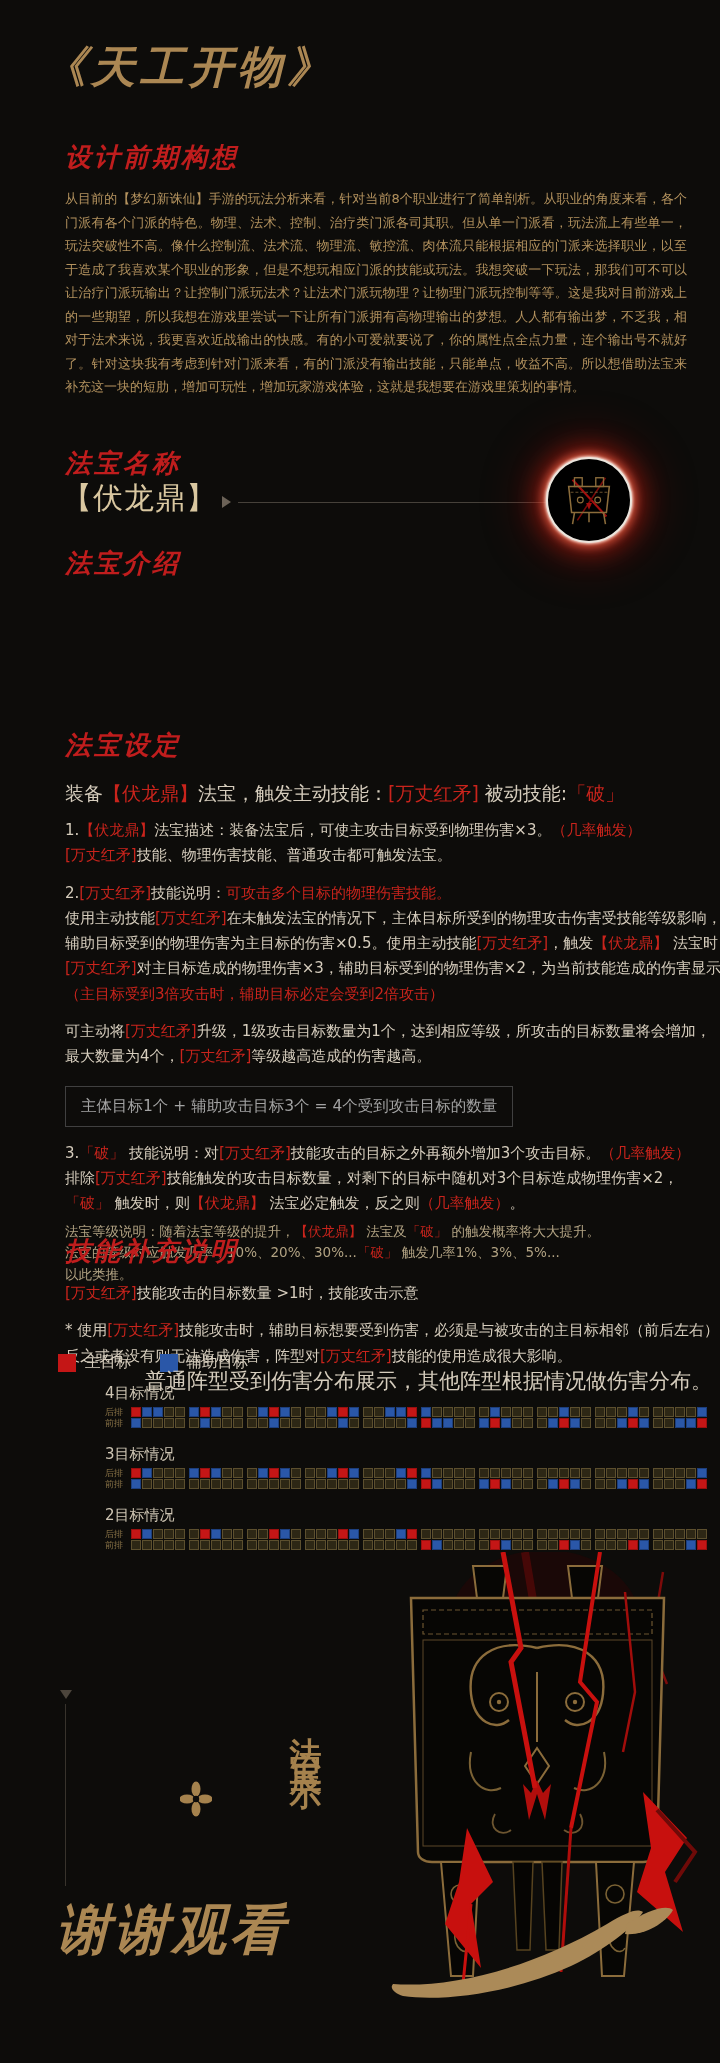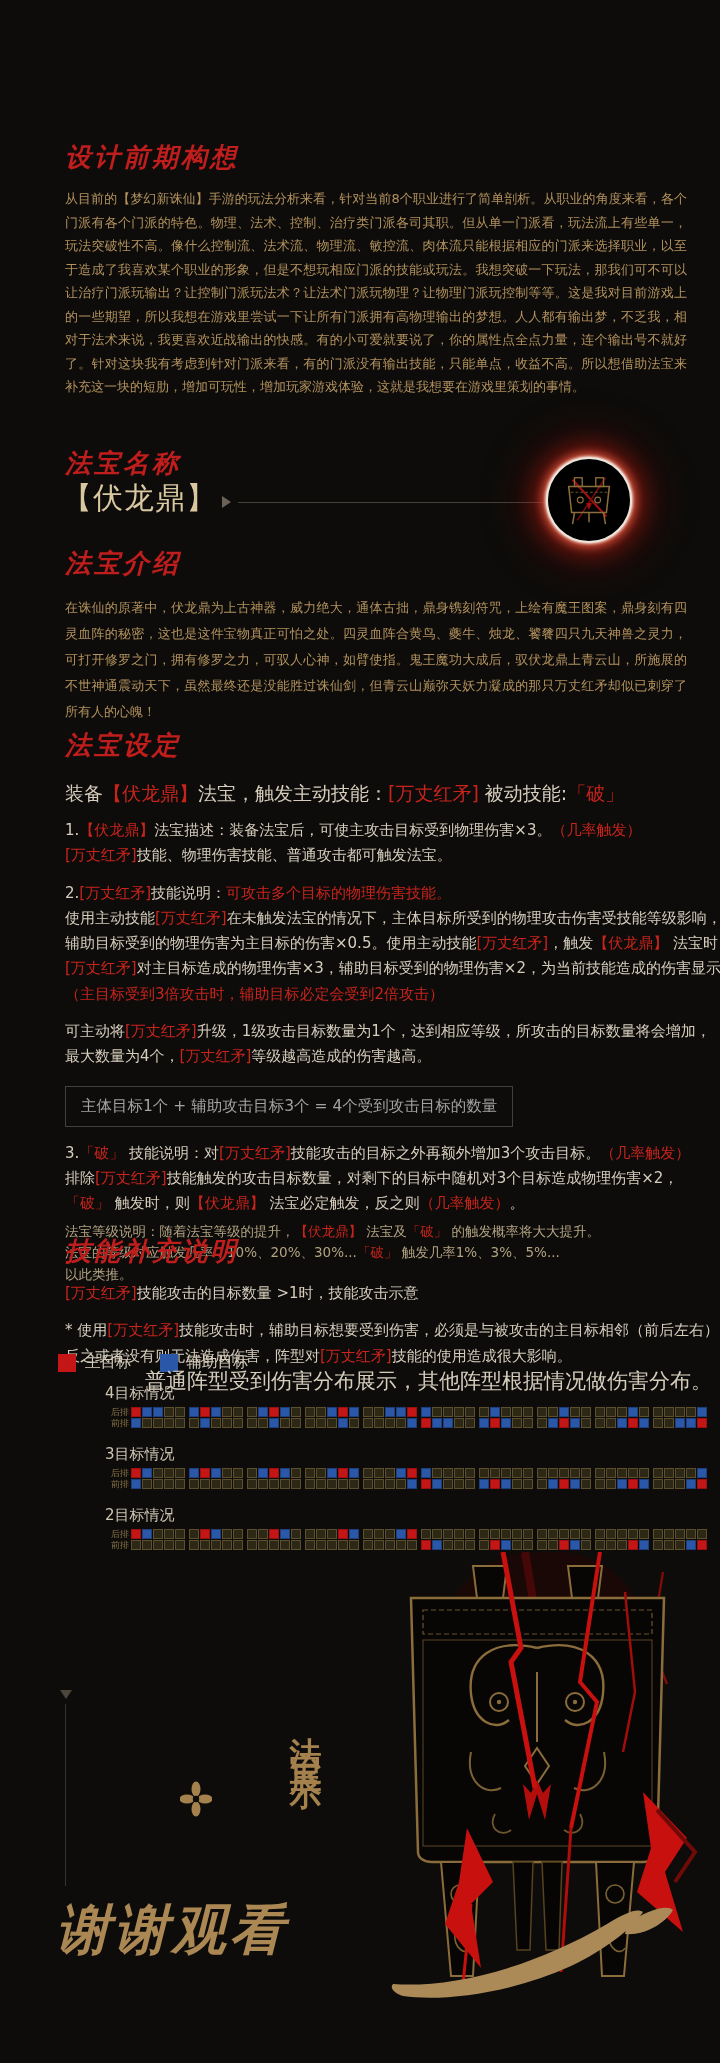--- a/index.html
+++ b/index.html
@@ -41,21 +41,21 @@
   .sq{width:18px;height:18px;}
   .sq.red{background:#c41616;}
   .sq.blue{background:#2a57a8;}
   .legend .lab{color:#d6cdbd;font-size:15.5px;margin:0 28px 0 9px;}
   .dist-note{position:absolute;right:8px;top:1367px;color:#d6cdbd;font-size:21px;white-space:nowrap;}
   
   .grids{position:absolute;left:65px;top:1384px;}
   .case{margin-bottom:16px;margin-left:40px;}
   .case-label{color:#cfc6b4;font-size:15px;line-height:18px;margin-bottom:5px;}
   .case-grid{display:flex;align-items:flex-start;}
-  .rowlabels{width:24px;margin-right:2px;text-align:right;}
+  .rowlabels{width:24px;margin-right:2px;}
   .rowlabel{font-size:9px;line-height:11px;color:#8a7447;letter-spacing:0;}
   .group{display:flex;flex-direction:column;row-gap:1px;margin-right:4px;}
   .cellrow{display:flex;column-gap:1px;}
   .cell{width:10px;height:10px;box-sizing:border-box;display:block;}
   .cK{background:#2d2715;border:1px solid #5c4f2e;}
   .cR{background:#c41616;border:1px solid #99100f;}
   .cB{background:#2a57a8;border:1px solid #1d3f7d;}
   
   .upgrade{position:absolute;left:65px;top:1582px;width:278px;font-size:15px;line-height:23.2px;text-align:justify;}
   .down-tri{position:absolute;left:60px;top:1690px;width:0;height:0;
@@ -66,20 +66,21 @@
          font-weight:bold;font-size:32px;color:#a5824d;letter-spacing:14px;height:175px;}
   .thanks{position:absolute;left:56px;top:1894px;font-family:"DejaVu Serif",serif;font-weight:bold;
           font-style:italic;font-size:54px;color:#ab8753;letter-spacing:4px;}
   .ding{position:absolute;left:375px;top:1552px;}
 </style>
 </head>
 <body>
 
 <div class="page">
 
+  <div class="title">《天工开物》</div>
 
   <h2 class="rh" style="position:absolute;left:65px;top:140px;">设计前期构想</h2>
   <p class="para" style="left:65px;top:174px;">从目前的【梦幻新诛仙】手游的玩法分析来看，针对当前8个职业进行了简单剖析。从职业的角度来看，各个门派有各个门派的特色。物理、法术、控制、治疗类门派各司其职。但从单一门派看，玩法流上有些单一，玩法突破性不高。像什么控制流、法术流、物理流、敏控流、肉体流只能根据相应的门派来选择职业，以至于造成了我喜欢某个职业的形象，但是不想玩相应门派的技能或玩法。我想突破一下玩法，那我们可不可以让治疗门派玩输出？让控制门派玩法术？让法术门派玩物理？让物理门派玩控制等等。这是我对目前游戏上的一些期望，所以我想在游戏里尝试一下让所有门派拥有高物理输出的梦想。人人都有输出梦，不乏我，相对于法术来说，我更喜欢近战输出的快感。有的小可爱就要说了，你的属性点全点力量，连个输出号不就好了。针对这块我有考虑到针对门派来看，有的门派没有输出技能，只能单点，收益不高。所以想借助法宝来补充这一块的短肋，增加可玩性，增加玩家游戏体验，这就是我想要在游戏里策划的事情。</p>
 
   <h2 class="rh" style="position:absolute;left:65px;top:446px;">法宝名称</h2>
   <div class="treasure">【伏龙鼎】</div>
   <span class="tri-right"></span>
   <span class="hline"></span>
 
   <div class="eclipse">
@@ -91,21 +92,20 @@
       <path d="M10 17 L52 17 L49 44 L13 44 Z" fill="none" stroke="#8b6c3b" stroke-width="1.6"></path>
       <path d="M12 23 L50 23" stroke="#6d5530" stroke-width="1" stroke-dasharray="3 2"></path>
       <circle cx="22" cy="31" r="3" fill="none" stroke="#8b6c3b" stroke-width="1.2"></circle>
       <circle cx="40" cy="31" r="3" fill="none" stroke="#8b6c3b" stroke-width="1.2"></circle>
       <path d="M16 44 L14 56 M46 44 L48 56 M31 44 L31 54" stroke="#8b6c3b" stroke-width="1.6" fill="none"></path>
       <path d="M28 34 L31 41 L34 34 Z" fill="#a50f0e"></path>
     </svg>
   </div>
 
   <h2 class="rh" style="position:absolute;left:65px;top:546px;">法宝介绍</h2>
-  <p class="para" style="left:65px;top:582px;line-height:26px;">在诛仙的原著中，伏龙鼎为上古神器，威力绝大，通体古拙，鼎身镌刻符咒，上绘有魔王图案，鼎身刻有四灵血阵的秘密，这也是这件宝物真正可怕之处。四灵血阵合黄鸟、夔牛、烛龙、饕餮四只九天神兽之灵力，可打开修罗之门，拥有修罗之力，可驭人心神，如臂使指。鬼王魔功大成后，驭伏龙鼎上青云山，所施展的不世神通震动天下，虽然最终还是没能胜过诛仙剑，但青云山巅弥天妖力凝成的那只万丈红矛却似已刺穿了所有人的心魄！</p>
 
   <div class="col" style="top:728px;">
     <h2 class="rh">法宝设定</h2>
     <div class="lead"><span class="cw">装备</span><span class="cr">【伏龙鼎】</span><span class="cw">法宝，触发主动技能：</span><span class="cr">[万丈红矛]</span><span class="cw"> 被动技能:</span><span class="cr">「破」</span></div>
     <div class="lines">
         <div class="line"><span class="cw">1.</span><span class="cr">【伏龙鼎】</span><span class="cw">法宝描述：装备法宝后，可使主攻击目标受到物理伤害×3。</span><span class="cr">（几率触发）</span></div>
         <div class="line"><span class="cr">[万丈红矛]</span><span class="cw">技能、物理伤害技能、普通攻击都可触发法宝。</span></div>
         <div class="line gap"><span class="cw">2.</span><span class="cr">[万丈红矛]</span><span class="cw">技能说明：</span><span class="cr">可攻击多个目标的物理伤害技能。</span></div>
         <div class="line"><span class="cw">使用主动技能</span><span class="cr">[万丈红矛]</span><span class="cw">在未触发法宝的情况下，主体目标所受到的物理攻击伤害受技能等级影响，</span></div>
         <div class="line"><span class="cw">辅助目标受到的物理伤害为主目标的伤害×0.5。使用主动技能</span><span class="cr">[万丈红矛]</span><span class="cw">，触发</span><span class="cr">【伏龙鼎】</span><span class="cw"> 法宝时，</span></div>

